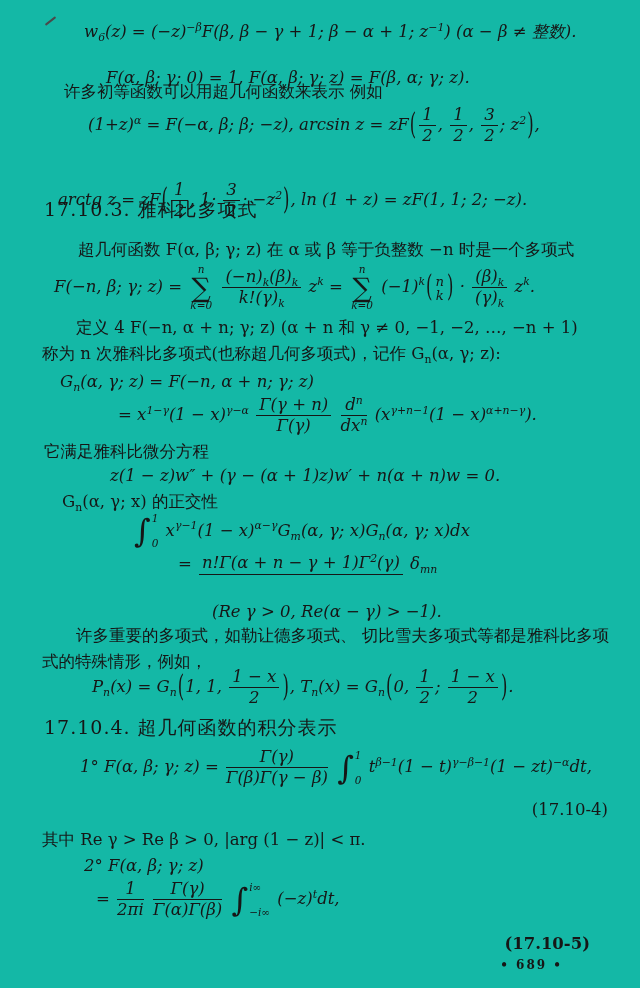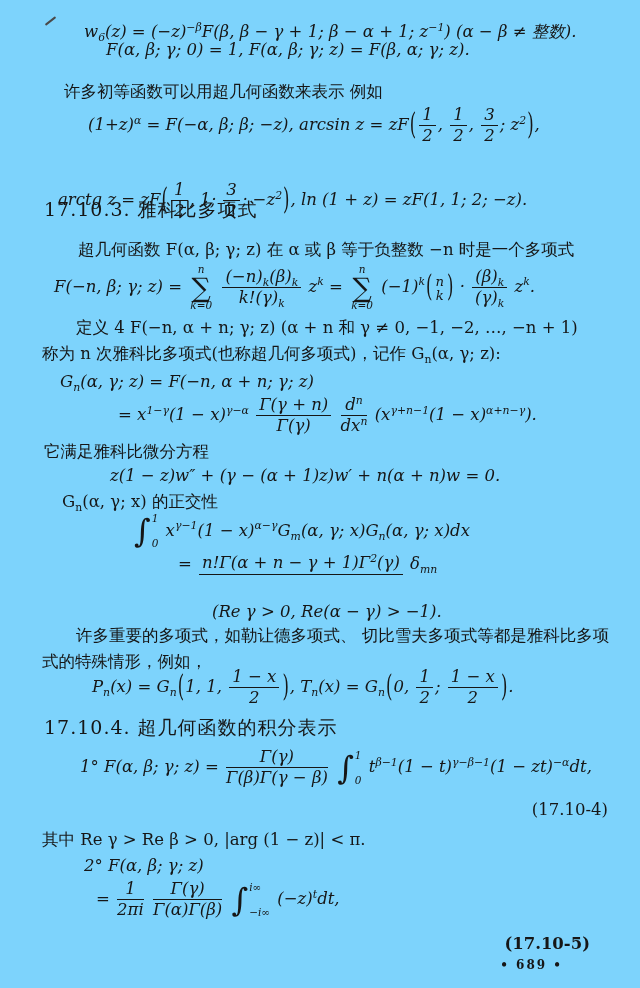--- a/index.html
+++ b/index.html
@@ -1,17 +1,17 @@
 <!DOCTYPE html>
 <html><head>
 <meta charset="utf-8">
 <style>
   html,body{margin:0;padding:0;background:#f6f6f4;}
   .page{
-    position:relative;width:640px;height:988px;background:#7dd3fc;
+    position:relative;width:640px;height:988px;background:#14b8a6;
     font-family:"DejaVu Serif","Liberation Serif",serif;color:#161616;
     overflow:hidden;
   }
   .line{position:absolute;white-space:nowrap;font-size:16.5px;line-height:1.25;}
   .line.math{font-style:italic;}
   .line.heading{font-weight:400;font-size:19px;letter-spacing:1px;}
   .line.para{font-size:16.5px;}
   .line.eqnum{font-size:16.5px;}
   .line.bold{font-weight:700;text-align:center;}
   .line.pageno{font-size:12px;font-weight:700;letter-spacing:2px;}
@@ -30,21 +30,21 @@
   .stk{display:inline-flex;flex-direction:column;align-items:center;line-height:1.1;font-size:.8em;padding:0 2px;}
   .pen-mark{position:absolute;left:44px;top:20px;width:13px;height:2px;background:#4a4a4a;transform:rotate(-38deg);border-radius:1px;}
 </style>
 </head>
 <body>
 
 <div class="page">
   <span class="pen-mark"></span>
   <div class="content" id="content">
       <div class="line math" style="top: 22px; left: 84px;">w<sub>6</sub>(z) = (−z)<sup>−β</sup>F(β, β − γ + 1; β − α + 1; z<sup>−1</sup>) (α − β ≠ 整数).</div>
-      <div class="line math" style="top: 40px; left: 106px;">F(α, β; γ; 0) = 1,  F(α, β; γ; z) = F(β, α; γ; z).</div>
+      <div class="line math" style="top: 68px; left: 106px;">F(α, β; γ; 0) = 1,  F(α, β; γ; z) = F(β, α; γ; z).</div>
       <div class="line para" style="top: 82px; left: 64px;">许多初等函数可以用超几何函数来表示 例如</div>
       <div class="line math" style="top: 106px; left: 88px;">(1+z)<sup>α</sup> = F(−α, β; β; −z), arcsin z = zF<span class="bigb">
           <span class="bp">(</span>
           <span><span class="frac"><span class="num">1</span><span class="den">2</span></span>, <span class="frac"><span class="num">1</span><span class="den">2</span></span>, <span class="frac"><span class="num">3</span><span class="den">2</span></span>;  z<sup>2</sup></span>
           <span class="bp">)</span>
         </span>,</div>
       <div class="line math" style="top: 150px; left: 58px; margin-top: 31px;">arctg z = zF<span class="bigb">
           <span class="bp">(</span>
           <span><span class="frac"><span class="num">1</span><span class="den">2</span></span>, 1; <span class="frac"><span class="num">3</span><span class="den">2</span></span>; −z<sup>2</sup></span>
           <span class="bp">)</span>

